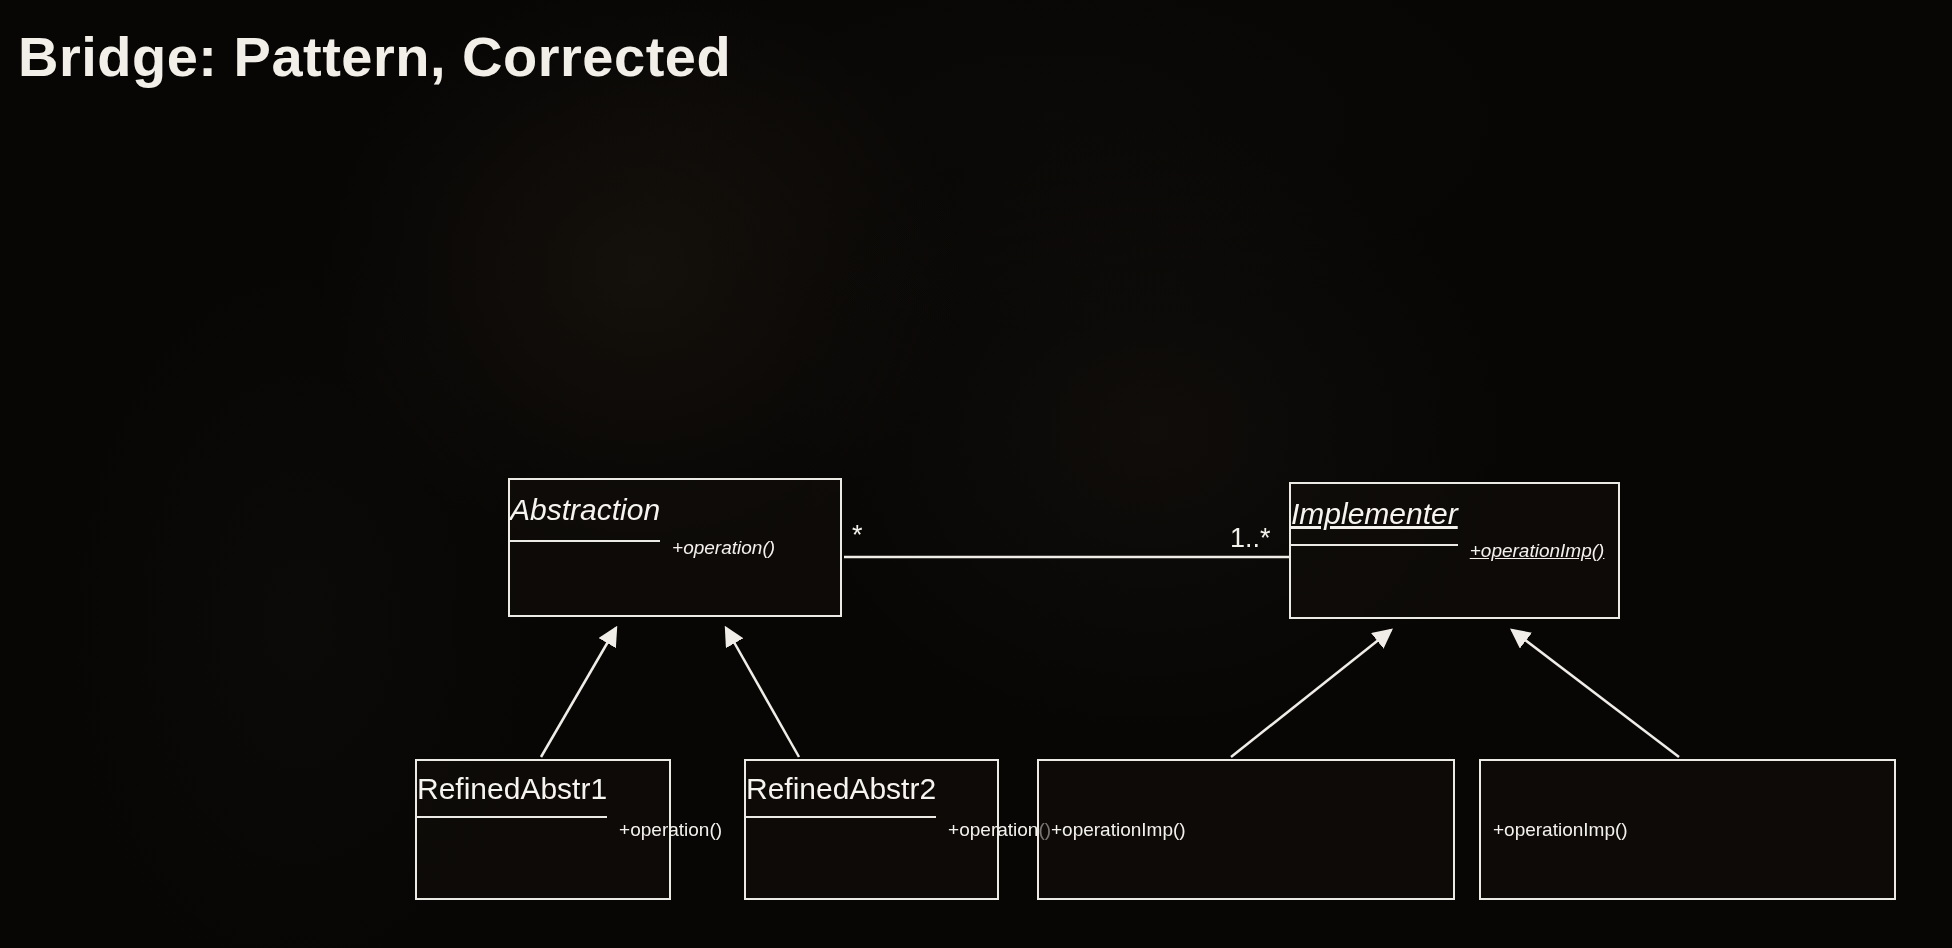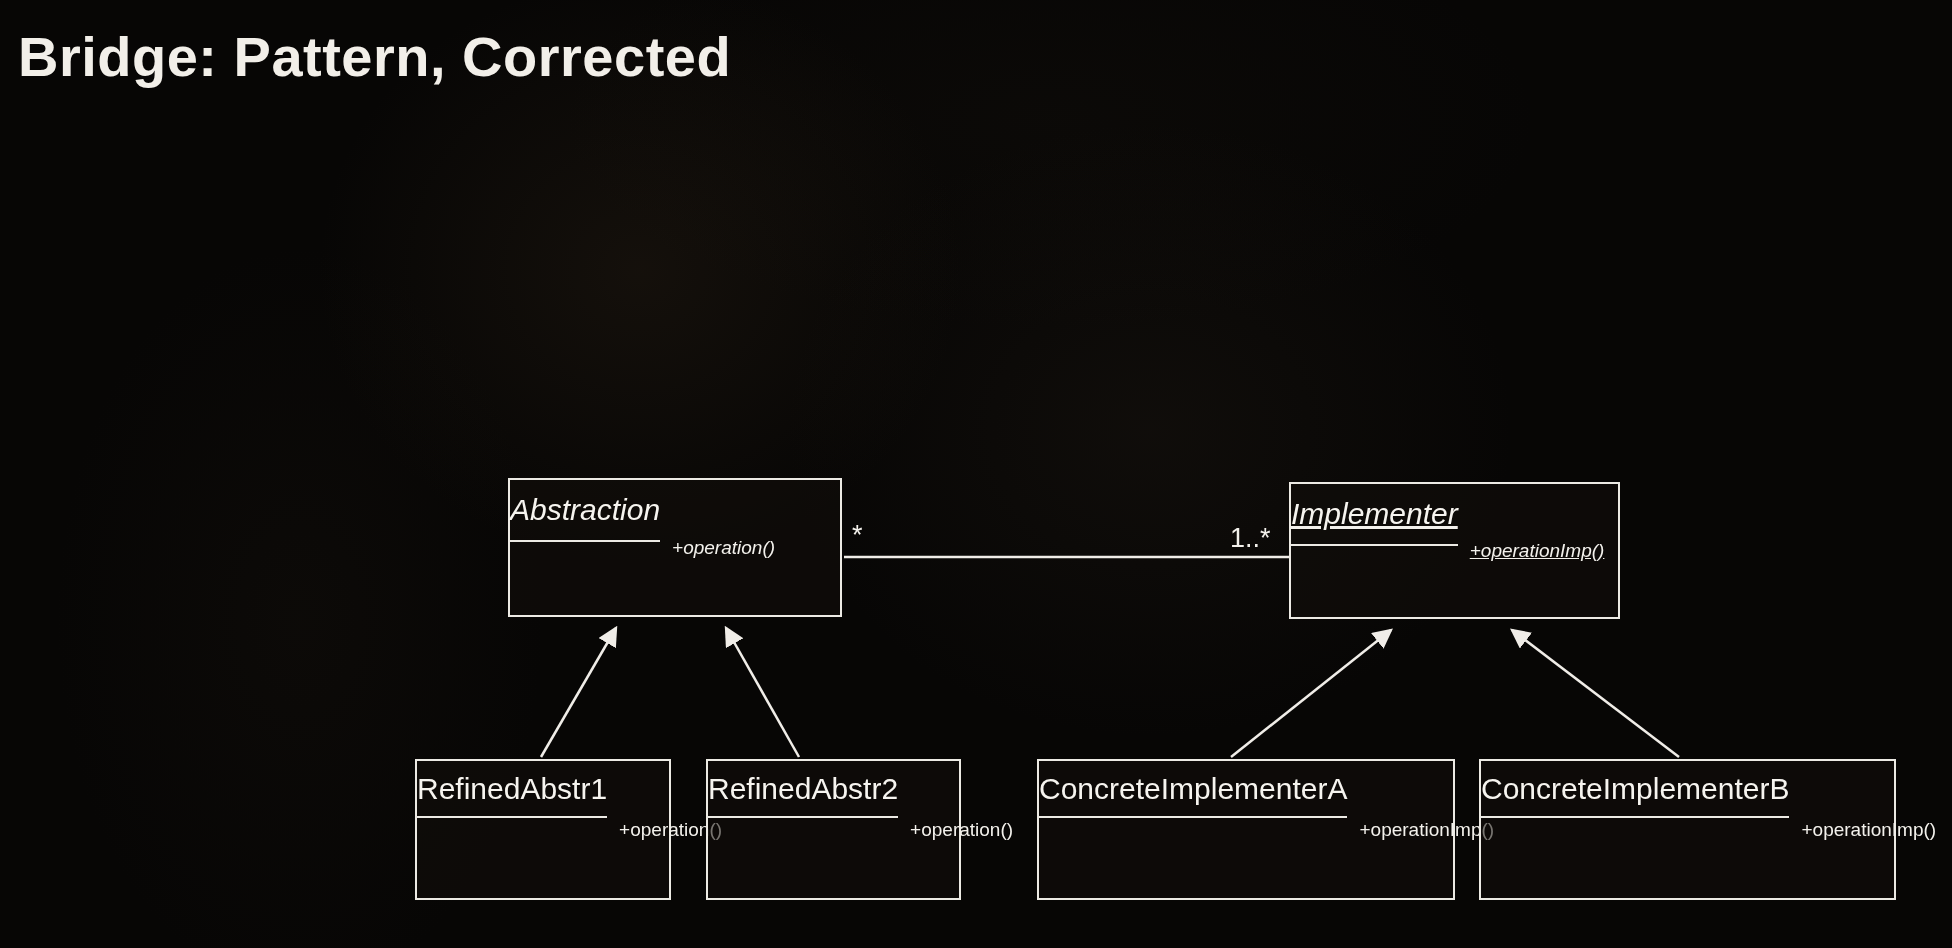--- a/index.html
+++ b/index.html
@@ -82,31 +82,29 @@
     <div class="cls-attrs"></div>
     <div class="cls-ops">+operationImp()</div>
   </div>
 
   <div class="cls cls-bottom" style="left:415px;top:759px;width:256px;height:141px;">
     <div class="cls-name">RefinedAbstr1</div>
     <div class="cls-attrs"></div>
     <div class="cls-ops">+operation()</div>
   </div>
 
-  <div class="cls cls-bottom" style="left:706px;top:759px;width:255px;height:141px;">
+  <div class="cls cls-bottom" style="left:744px;top:759px;width:255px;height:141px;">
     <div class="cls-name">RefinedAbstr2</div>
     <div class="cls-attrs"></div>
     <div class="cls-ops">+operation()</div>
   </div>
 
   <div class="cls cls-bottom" style="left:1037px;top:759px;width:418px;height:141px;">
-    <div class="cls-name">ConcreteImplementerA</div>
     <div class="cls-attrs"></div>
     <div class="cls-ops">+operationImp()</div>
   </div>
 
   <div class="cls cls-bottom" style="left:1479px;top:759px;width:417px;height:141px;">
-    <div class="cls-name">ConcreteImplementerB</div>
     <div class="cls-attrs"></div>
     <div class="cls-ops">+operationImp()</div>
   </div>
 
 </div>
 
 </body></html>

